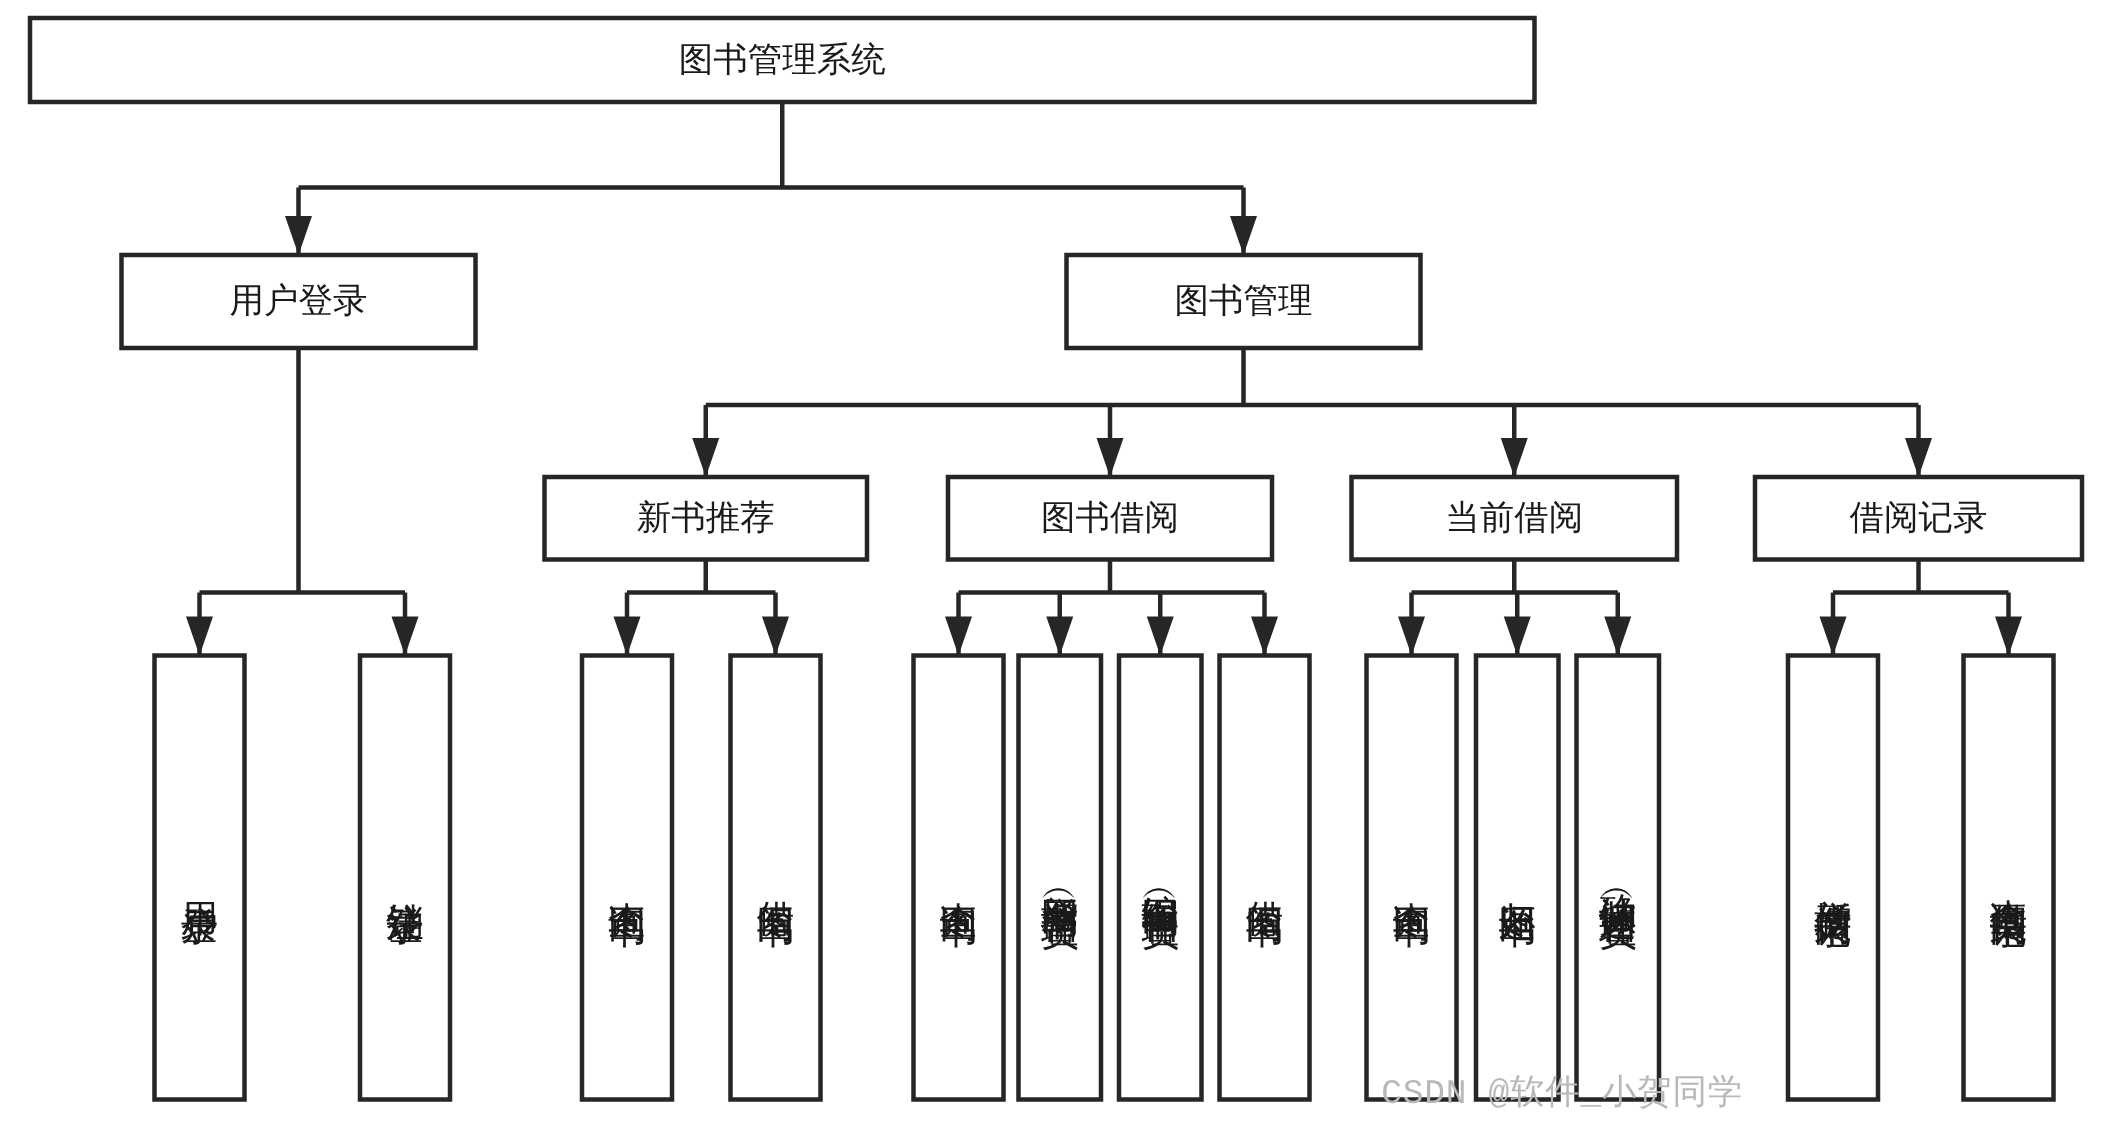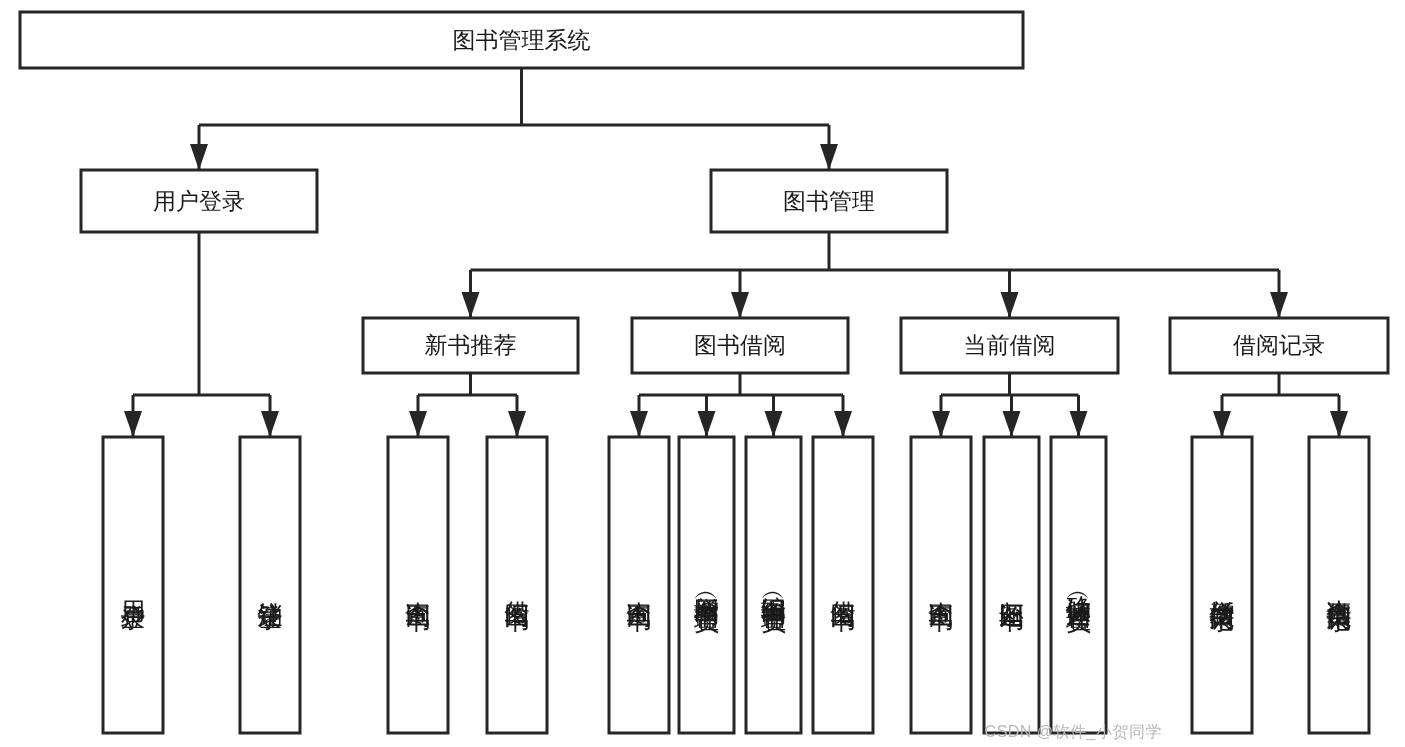--- a/index.html
+++ b/index.html
@@ -58,22 +58,22 @@
     text-orientation: upright;
     letter-spacing: 2px;
     white-space: nowrap;
     pointer-events: none;
     text-align: center;
   }
   .watermark {
     position: absolute;
     right: 14px;
     bottom: 4px;
-    font-family: Liberation Sans, sans-serif;
-    font-size: 16px;
+    font-family: Liberation Mono, monospace;
+    font-size: 23px;
     color: #b8b8b8;
     white-space: nowrap;
     letter-spacing: 0.5px;
   }
 </style>
 </head>
 <body>
 
 <div id="diagram-root">
 

